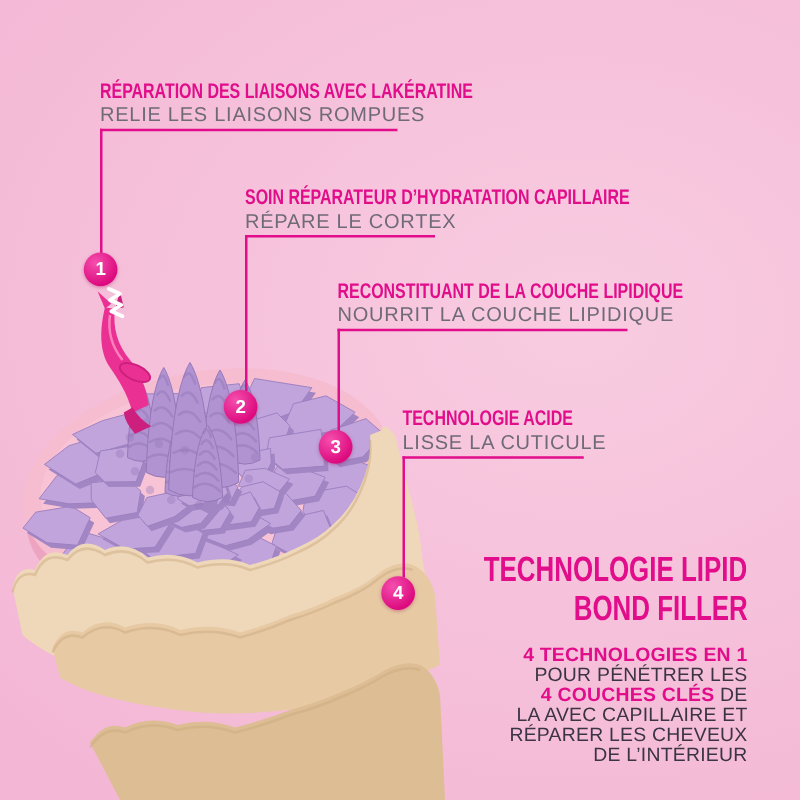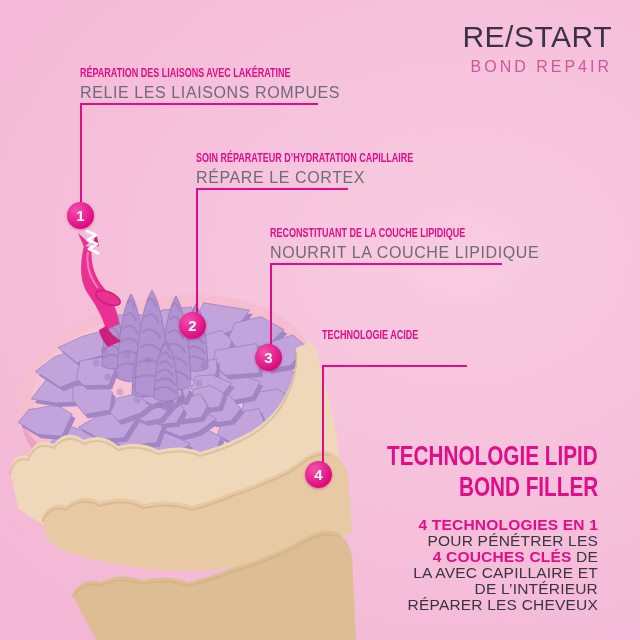--- a/index.html
+++ b/index.html
@@ -16,21 +16,21 @@
   
   .badge{
     position:absolute;width:27px;height:27px;border-radius:50%;z-index:3;
     background:radial-gradient(circle at 35% 30%, #f54fae, var(--badge) 72%);
     color:#fff;font-size:15px;font-weight:700;
     display:flex;align-items:center;justify-content:center;
     box-shadow:0 1px 3px rgba(150,0,80,.35);
   }
   
   .callout{position:absolute;z-index:3;white-space:nowrap;}
-  .co-title{font-size:12px;font-weight:700;color:var(--accent);line-height:20px;}
+  .co-title{font-size:17px;font-weight:700;color:var(--accent);line-height:20px;}
   .cond{display:inline-block;transform:scaleX(.75);transform-origin:0 50%;}
   .co-sub{font-size:16px;letter-spacing:.6px;color:var(--subtitle_gray);line-height:17px;margin-top:1px;}
   
   .brand{position:absolute;right:28px;top:20px;text-align:right;z-index:3;}
   .brand-logo{font-size:30px;letter-spacing:.5px;color:var(--logo_dark);line-height:34px;}
   .brand-product{font-size:16px;letter-spacing:3px;color:var(--brand_pink);margin-top:4px;}
   
   .footer{position:absolute;right:42px;top:440px;text-align:right;z-index:3;white-space:nowrap;}
   .f-head{font-size:28px;font-weight:700;color:var(--accent);line-height:31px;}
   .cond-r{display:inline-block;transform:scaleX(.74);transform-origin:100% 50%;}
@@ -221,47 +221,44 @@
   <div class="hline" style="left:270px;top:263px;width:232px"></div>
   <div class="vline" style="left:270px;top:263px;height:82px"></div>
   <div class="hline" style="left:322px;top:365px;width:145px"></div>
   <div class="vline" style="left:322px;top:365px;height:97px"></div>
 
   <div class="badge" style="left:67px;top:202px">1</div>
   <div class="badge" style="left:179px;top:312px">2</div>
   <div class="badge" style="left:255px;top:344px">3</div>
   <div class="badge" style="left:305px;top:461px">4</div>
 
-  <div class="brand">
-    <div class="brand-logo">RE/START</div>
-    <div class="brand-product">BOND REP4IR</div>
-  </div>
 
   <div class="callout" style="left:80px;top:63px">
     <div class="co-title"><span class="cond">RÉPARATION DES LIAISONS AVEC LAKÉRATINE</span></div>
     <div class="co-sub">RELIE LES LIAISONS ROMPUES</div>
   </div>
   <div class="callout" style="left:196px;top:148px">
     <div class="co-title"><span class="cond">SOIN RÉPARATEUR D’HYDRATATION CAPILLAIRE</span></div>
     <div class="co-sub">RÉPARE LE CORTEX</div>
   </div>
   <div class="callout" style="left:270px;top:223px">
     <div class="co-title"><span class="cond">RECONSTITUANT DE LA COUCHE LIPIDIQUE</span></div>
     <div class="co-sub">NOURRIT LA COUCHE LIPIDIQUE</div>
   </div>
   <div class="callout" style="left:322px;top:325px">
     <div class="co-title"><span class="cond">TECHNOLOGIE ACIDE</span></div>
+    <div class="co-sub">LISSE LA CUTICULE</div>
   </div>
 
   <div class="footer">
     <div class="f-head"><span class="cond-r">TECHNOLOGIE LIPID</span></div>
     <div class="f-head"><span class="cond-r">BOND FILLER</span></div>
     <div class="f-body">
       <div class="f-line"><span class="em">4 TECHNOLOGIES EN 1</span></div>
       <div class="f-line"><span class="dk">POUR PÉNÉTRER LES</span></div>
       <div class="f-line"><span class="em">4 COUCHES CLÉS</span><span class="dk"> DE</span></div>
       <div class="f-line"><span class="dk">LA AVEC CAPILLAIRE ET</span></div>
+      <div class="f-line"><span class="dk">RÉPARER LES CHEVEUX</span></div>
       <div class="f-line"><span class="dk">DE L’INTÉRIEUR</span></div>
-      <div class="f-line"><span class="dk">RÉPARER LES CHEVEUX</span></div>
     </div>
   </div>
 
 </div>
 
 </body></html>

